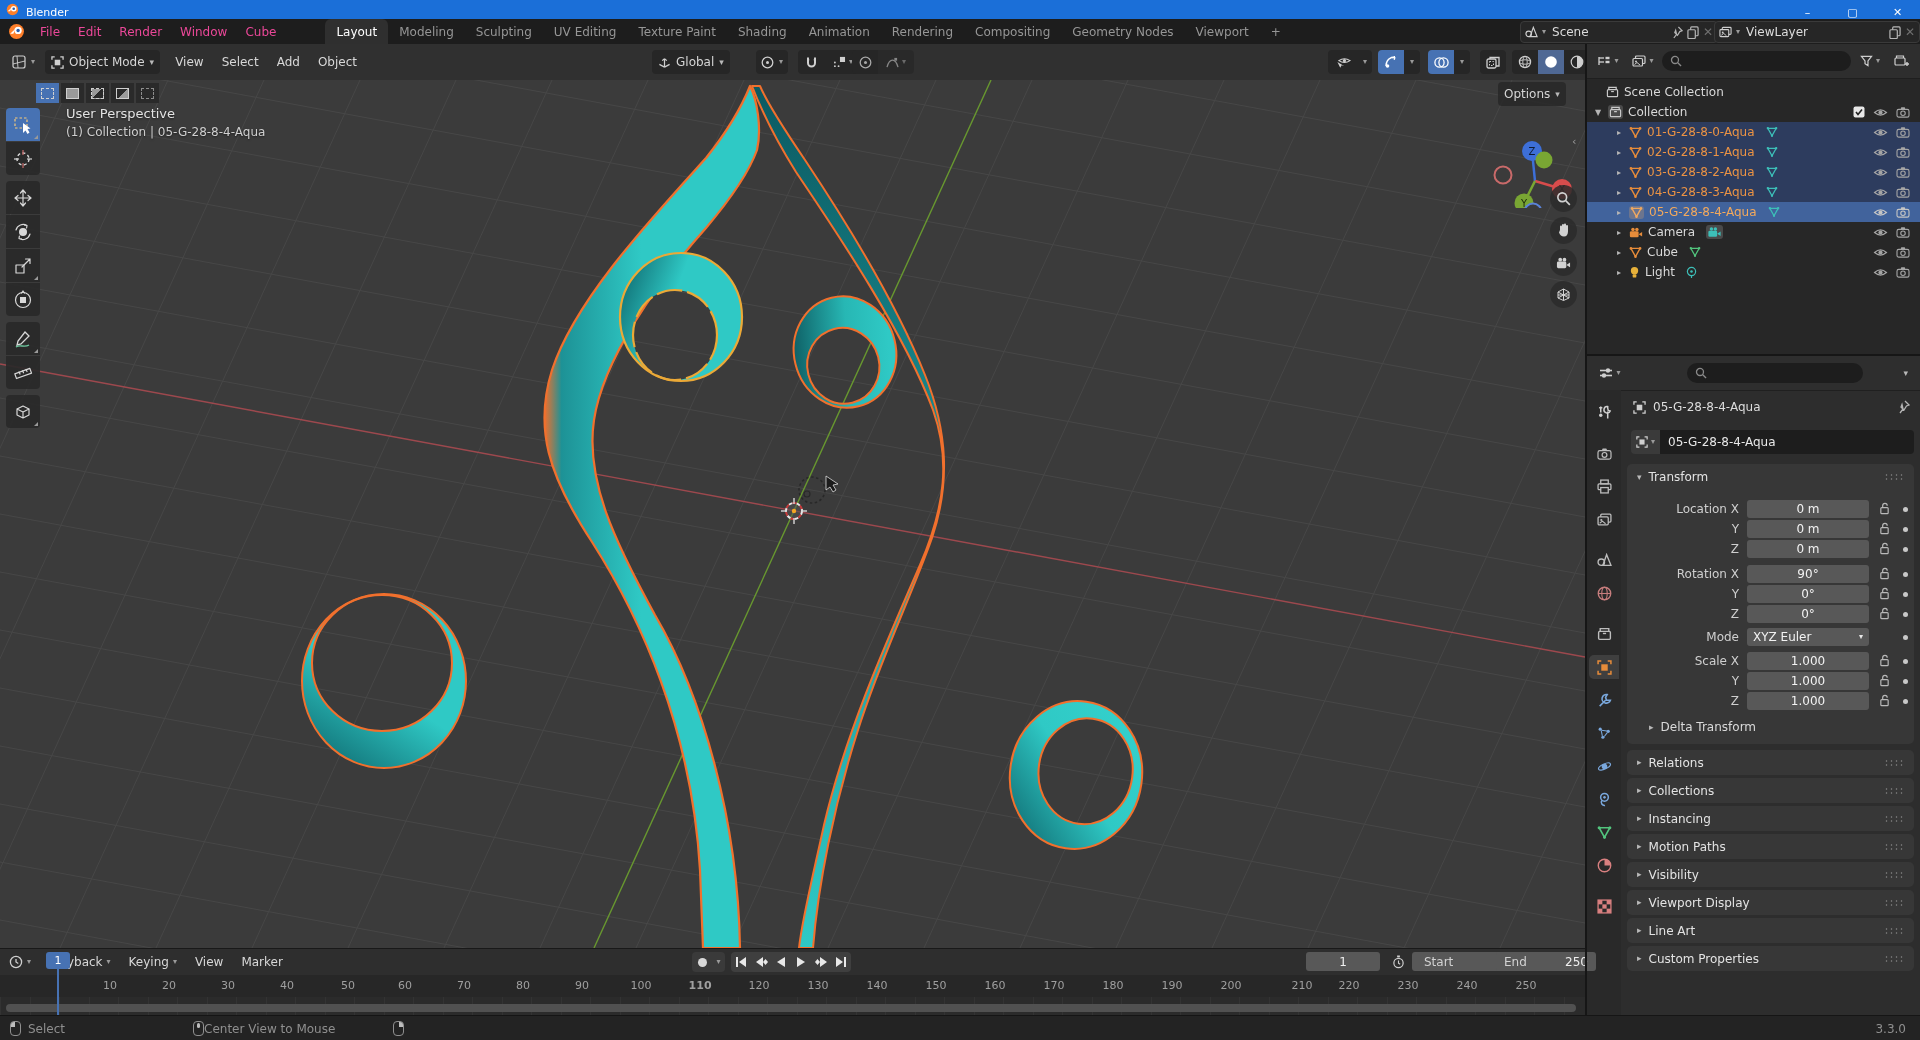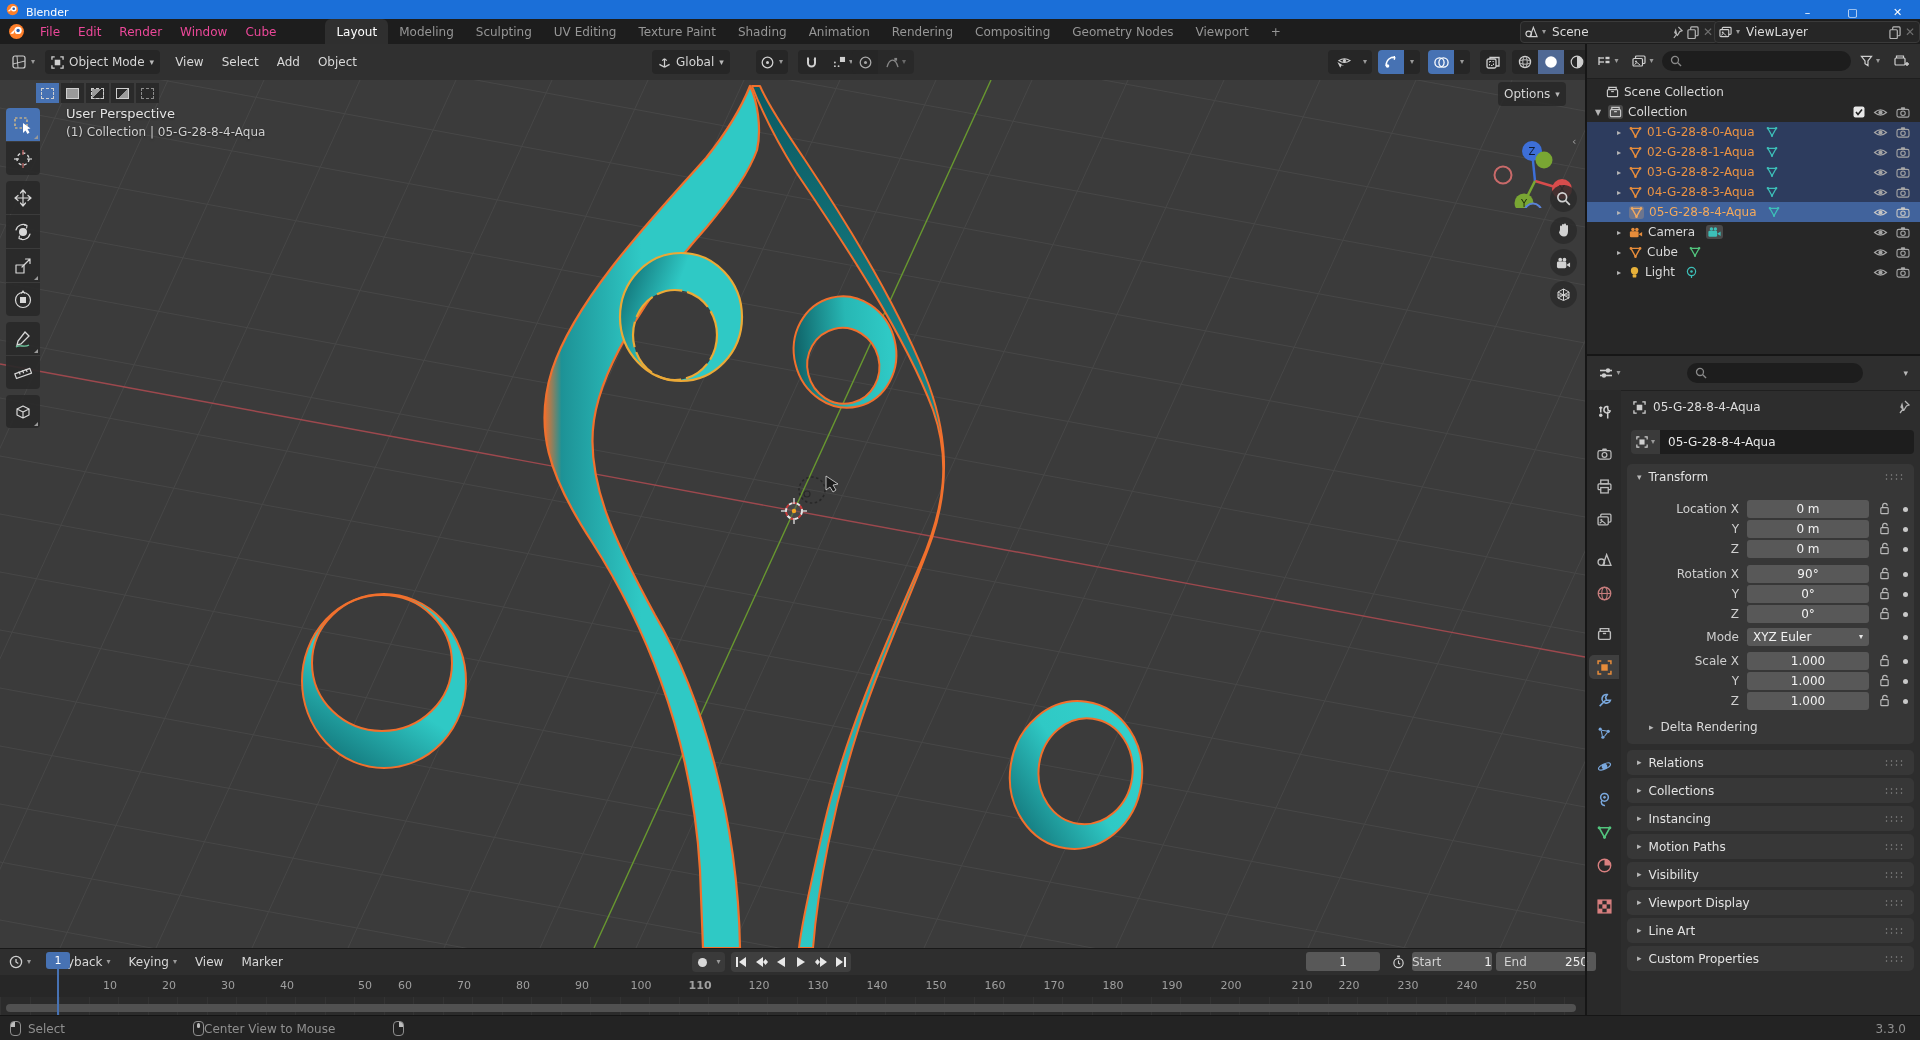--- a/index.html
+++ b/index.html
@@ -1167,21 +1167,21 @@
       <div class="prow" style="top:228px">
         <span class="plbl">Z</span>
         <div class="pfield">1.000</div>
         <svg class="plock" width="11" height="13" style="color:#b9b9b9">
             <use href="#sym-lockopen"></use>
           </svg>
         <span class="pdot"></span>
       </div>
       <div class="prow" style="top:254px;padding-left:22px;gap:7px">
         <span class="chev">▸</span>
-        <span style="color:#dadada">Delta Rendering</span>
+        <span style="color:#dadada">Delta Transform</span>
       </div>
     </div>
 
     <div class="panel" style="top:394px;height:25px">
         <div class="panel-h" style="height:25px">
           <span class="chev">▸</span>
           <span>Relations</span>
           <span class="grip"></span>
         </div>
       </div>
@@ -1301,36 +1301,36 @@
             </div>
         </div>
       </div>
 
       <div class="abs tl-field" style="left:1306px;top:3px;width:74px">1</div>
       <div class="abs btn" style="left:1386px;top:3px;width:24px;height:19px">
         <svg width="13" height="14" style="color:#cfcfcf">
             <use href="#sym-stopwatch"></use>
           </svg>
       </div>
-      <div class="abs tl-field" style="left:1412px;top:3px;width:80px;justify-content:space-between;padding:0 0">
+      <div class="abs tl-field" style="left:1412px;top:3px;width:80px;justify-content:space-between;padding:0 12px">
         <span style="color:#d2d2d2">Start</span>
         <span>1</span>
       </div>
       <div class="abs tl-field" style="left:1496px;top:3px;width:84px;justify-content:space-between;padding:0 8px">
         <span style="color:#d2d2d2">End</span>
         <span>250</span>
       </div>
     </div>
 
     <div id="ruler">
         <span class="tick" style="left: 110.1px;">10</span>
         <span class="tick" style="left: 169.1px;">20</span>
         <span class="tick" style="left: 228.1px;">30</span>
         <span class="tick" style="left: 287.1px;">40</span>
-        <span class="tick" style="left: 365px; text-align: center;">50</span>
+        <span class="tick" style="left: 348px; text-align: center;">50</span>
         <span class="tick" style="left: 405.1px;">60</span>
         <span class="tick" style="left: 464.1px;">70</span>
         <span class="tick" style="left: 523.1px;">80</span>
         <span class="tick" style="left: 582.1px;">90</span>
         <span class="tick" style="left: 641.1px;">100</span>
         <span class="tick" style="left: 700.1px; font-weight: bold;">110</span>
         <span class="tick" style="left: 759.1px;">120</span>
         <span class="tick" style="left: 818.1px;">130</span>
         <span class="tick" style="left: 877.1px;">140</span>
         <span class="tick" style="left: 936.1px;">150</span>

